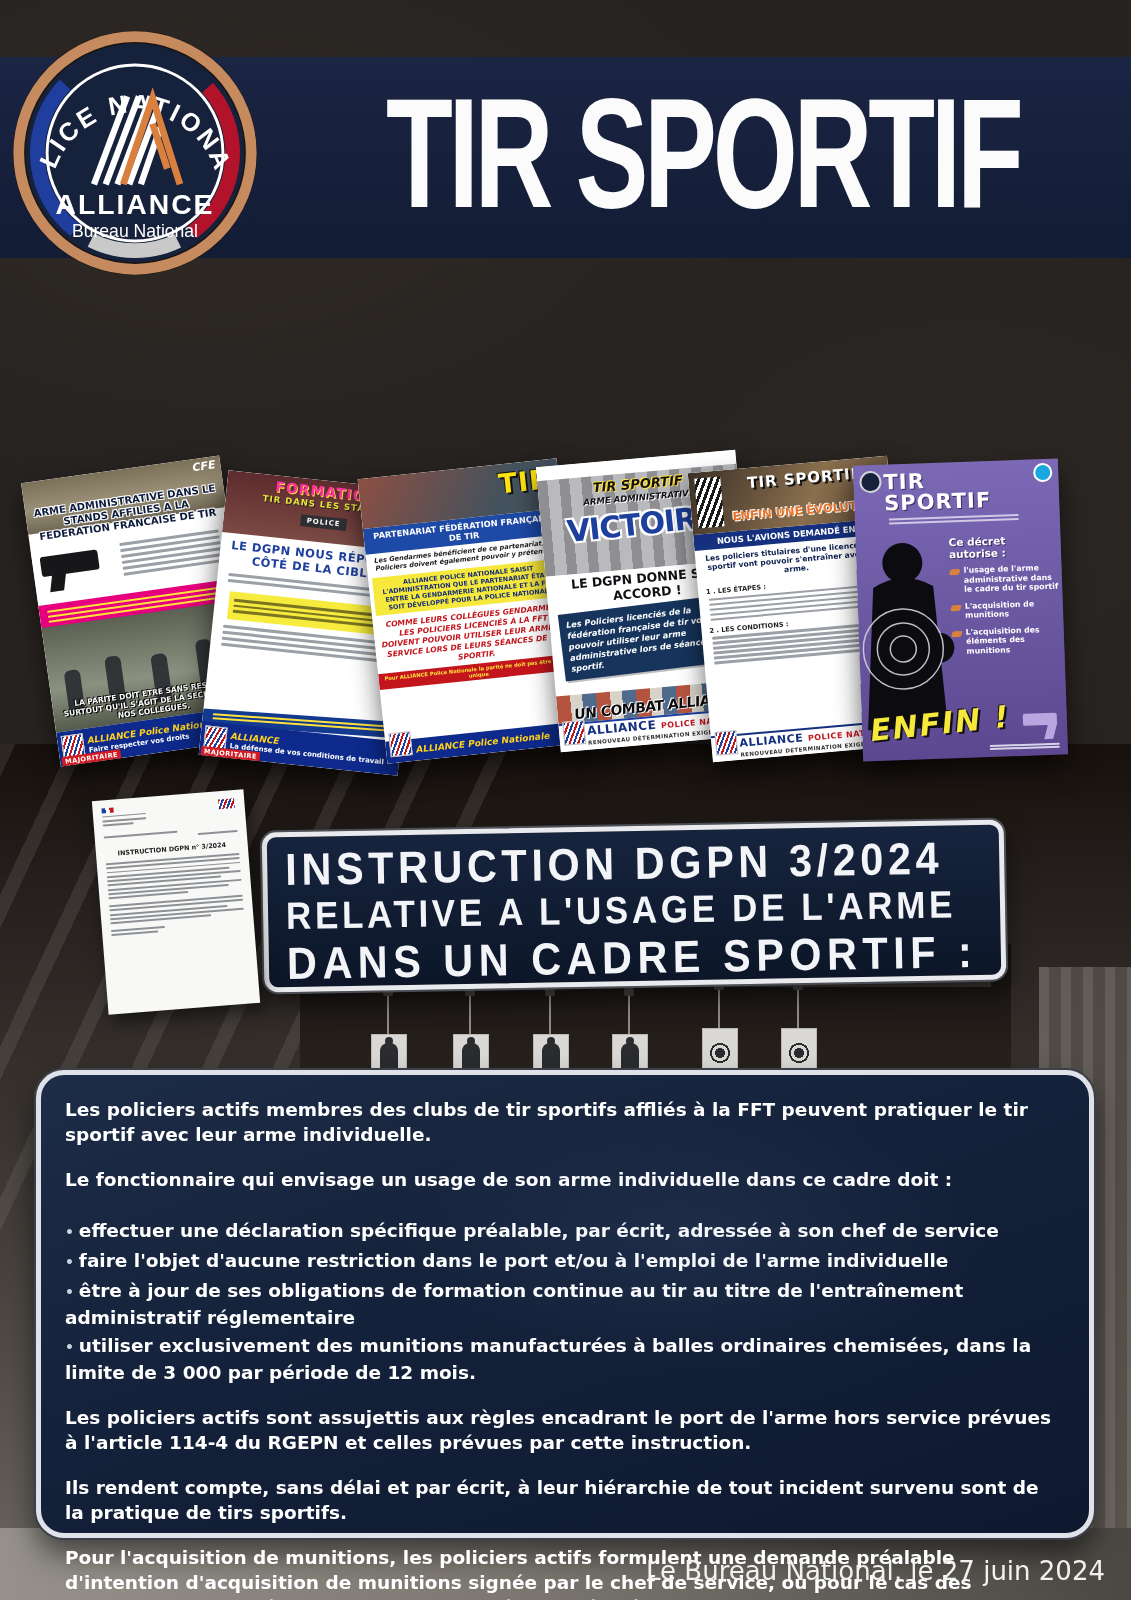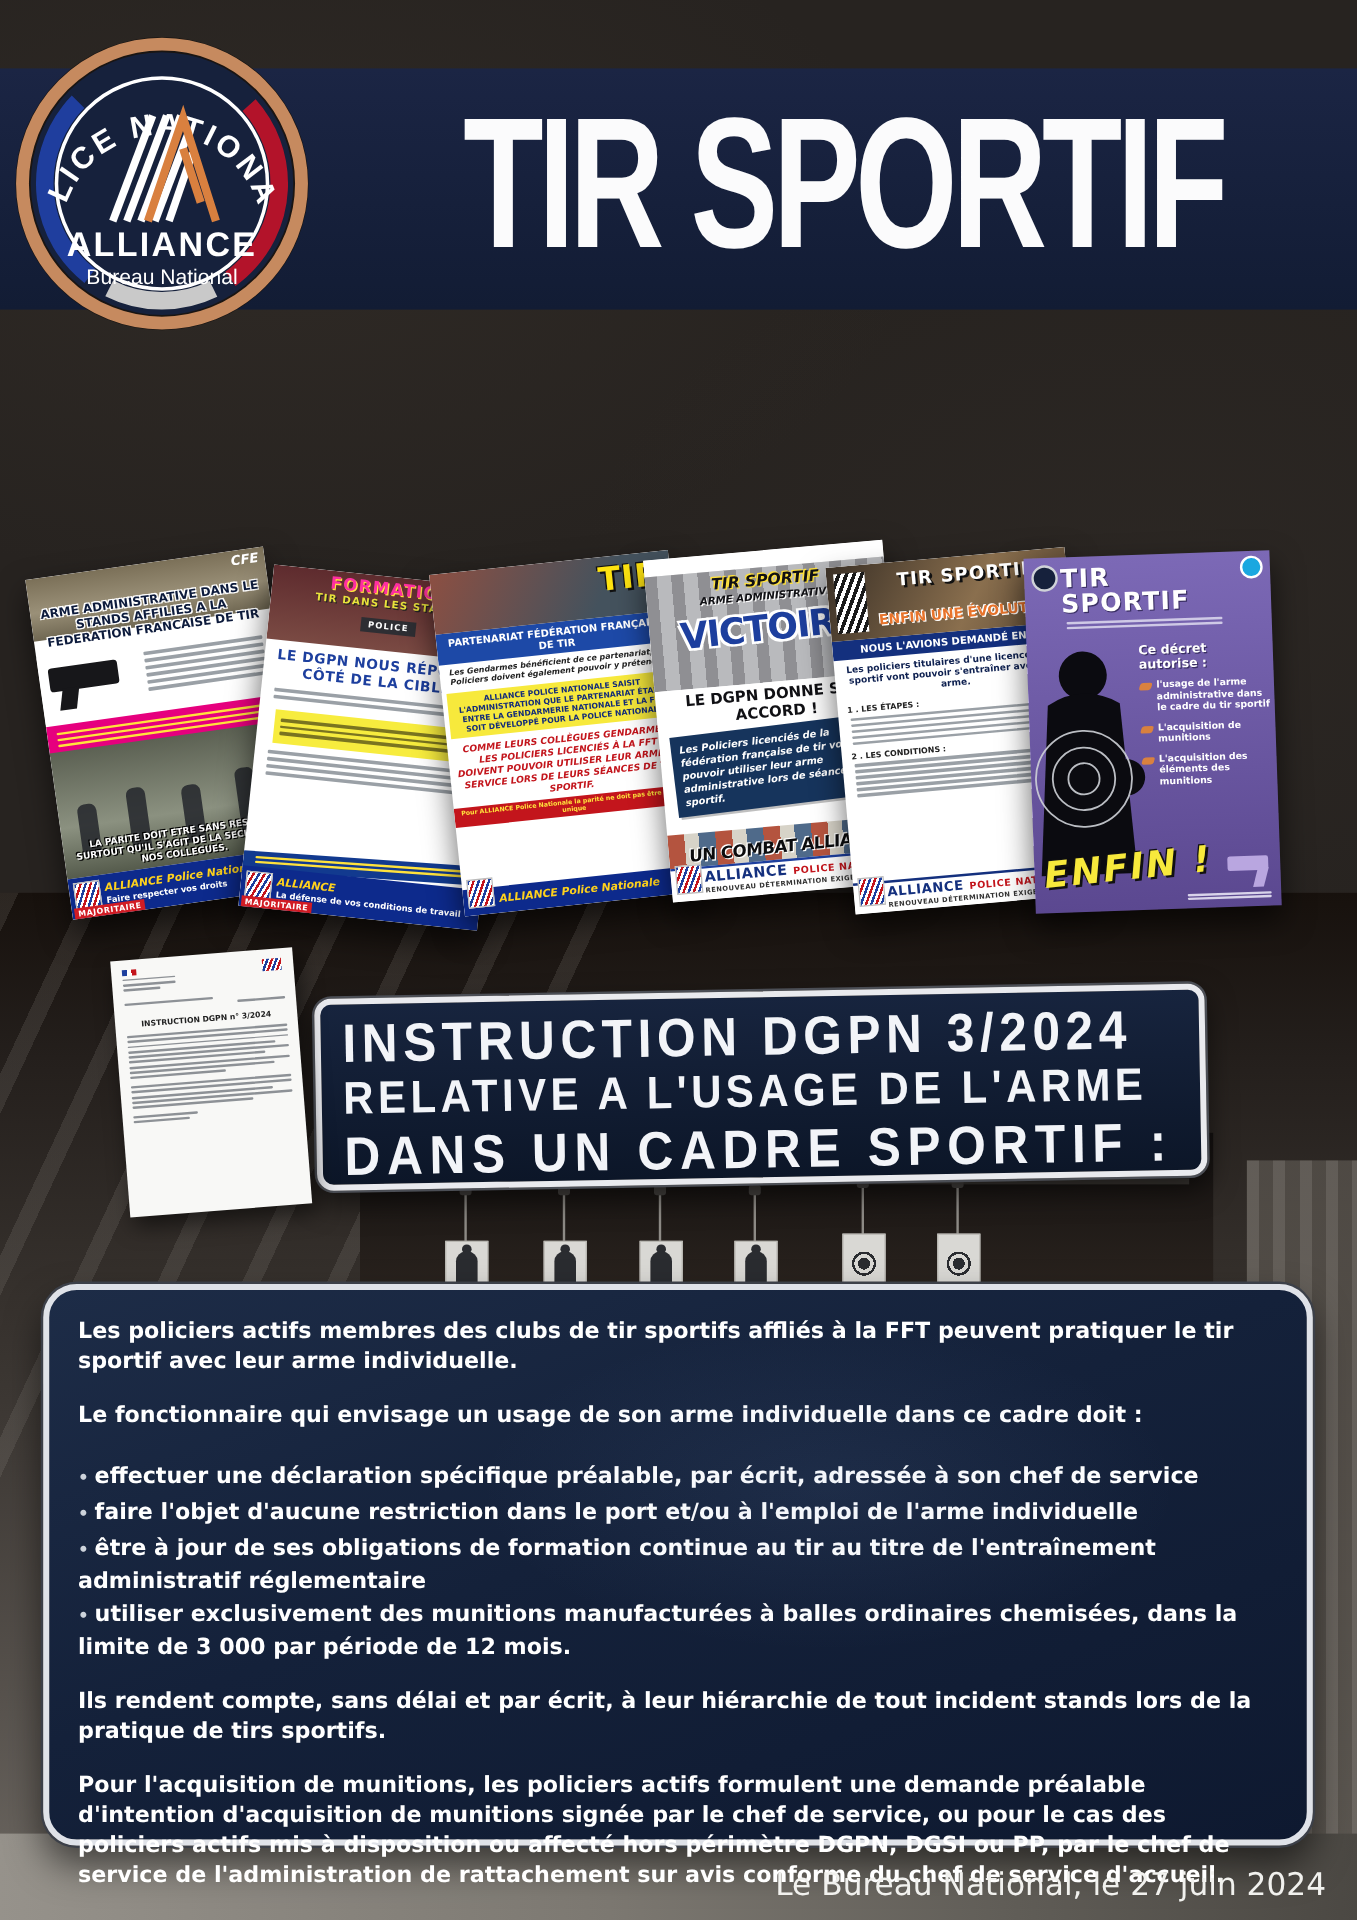--- a/index.html
+++ b/index.html
@@ -523,19 +523,20 @@
 
   <div class="panel">
     <p class="p-gap">Les policiers actifs membres des clubs de tir sportifs affliés à la FFT peuvent pratiquer le tir sportif avec leur arme individuelle.</p>
     <p class="p-gap-lg">Le fonctionnaire qui envisage un usage de son arme individuelle dans ce cadre doit :</p>
     <ul>
       <li>effectuer une déclaration spécifique préalable, par écrit, adressée à son chef de service</li>
       <li>faire l'objet d'aucune restriction dans le port et/ou à l'emploi de l'arme individuelle</li>
       <li>être à jour de ses obligations de formation continue au tir au titre de l'entraînement administratif réglementaire</li>
       <li>utiliser exclusivement des munitions manufacturées à balles ordinaires chemisées, dans la limite de 3 000 par période de 12 mois.</li>
     </ul>
-    <p class="p-gap">Ils rendent compte, sans délai et par écrit, à leur hiérarchie de tout incident stands lors de la pratique de tirs sportifs.</p>
+    <p class="p-gap">Les policiers actifs sont assujettis aux règles encadrant le port de l'arme hors service prévues à l'article 114-4 du RGEPN et celles prévues par cette instruction.</p>
+    <p class="p-gap">Ils rendent compte, sans délai et par écrit, à leur hiérarchie de tout incident survenu sont de la pratique de tirs sportifs.</p>
     <p>Pour l'acquisition de munitions, les policiers actifs formulent une demande préalable d'intention d'acquisition de munitions signée par le chef de service, ou pour le cas des policiers actifs mis à disposition ou affecté hors périmètre DGPN, DGSI ou PP, par le chef de service de l'administration de rattachement sur avis conforme du chef de service d'accueil.</p>
   </div>
 
   <div class="dateline">Le Bureau National, le 27 juin 2024</div>
 
 </div>
 
 </body></html>

